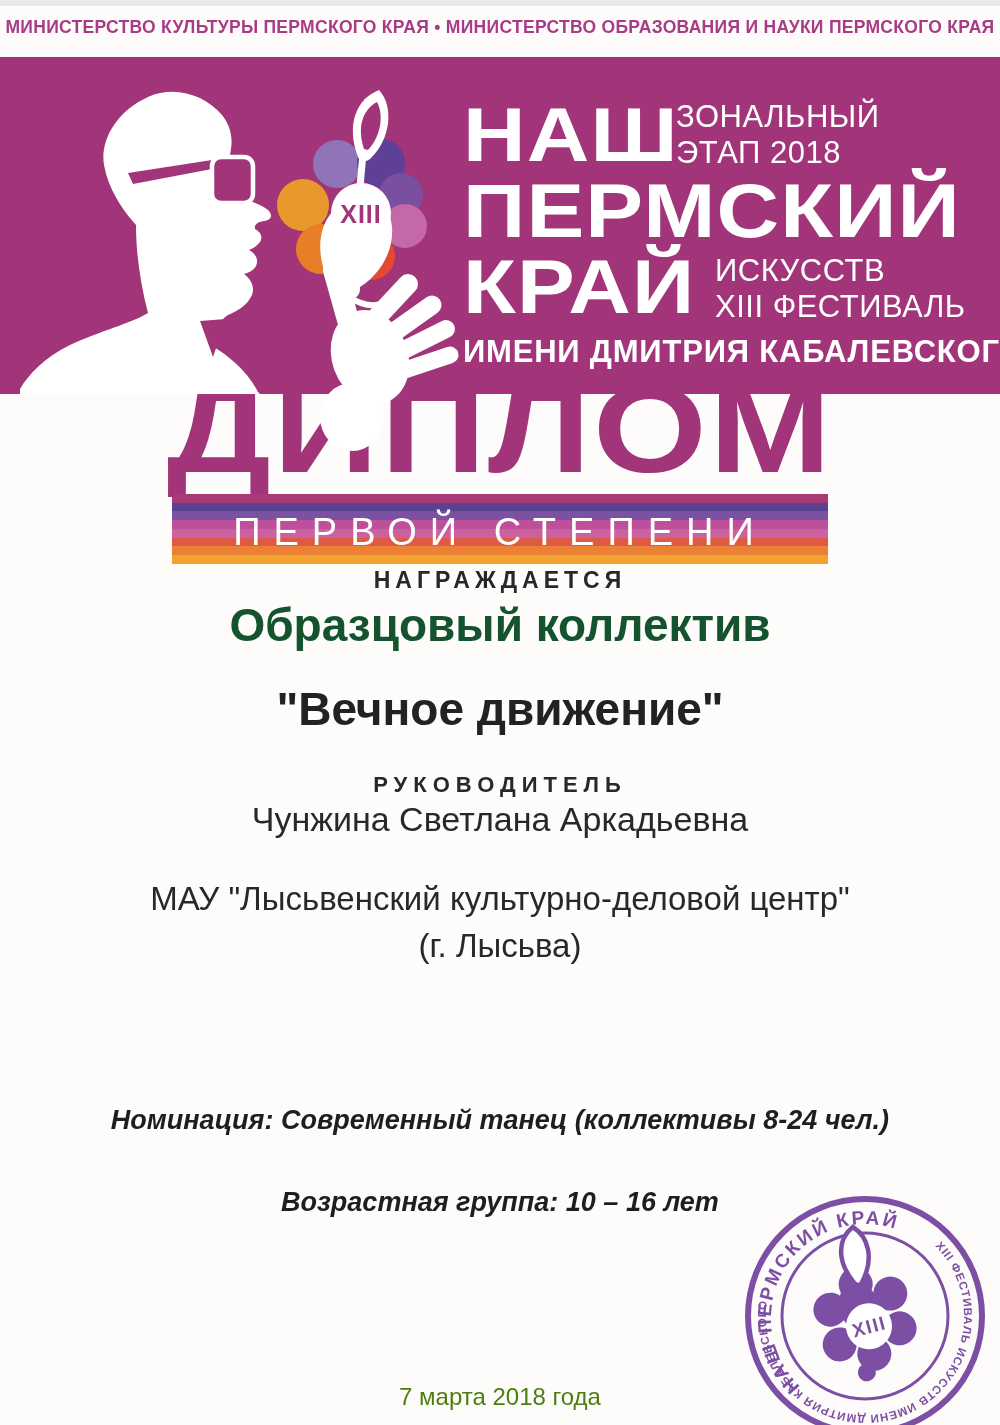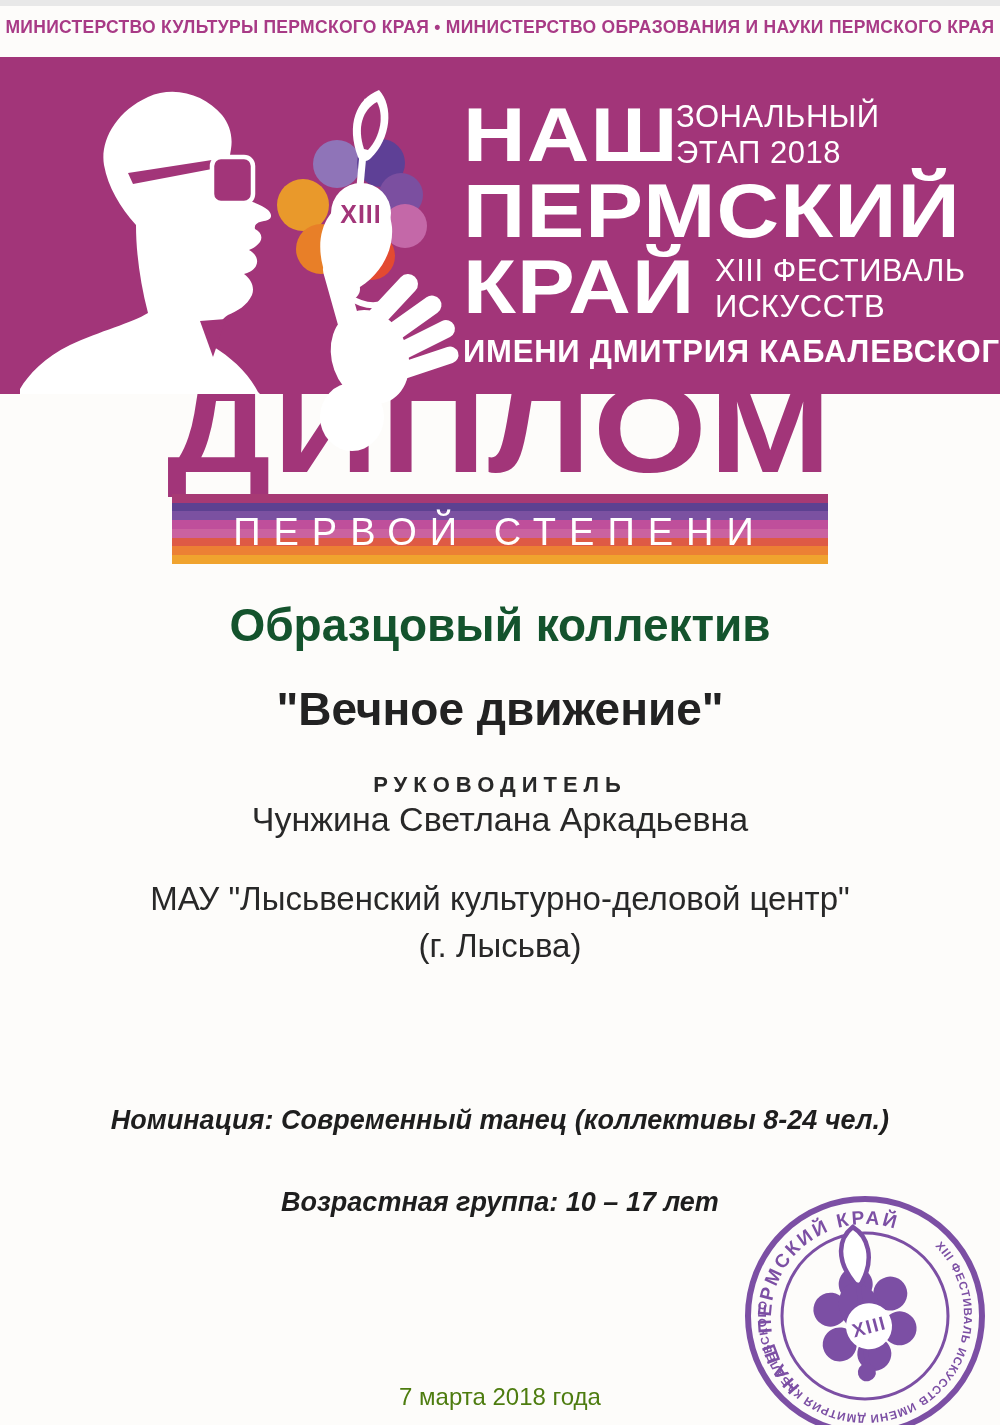--- a/index.html
+++ b/index.html
@@ -148,41 +148,42 @@
     <div class="bt">
       <div class="big">НАШ</div>
       <div class="big">ПЕРМСКИЙ</div>
       <div class="big">КРАЙ</div>
       <div class="named">ИМЕНИ ДМИТРИЯ КАБАЛЕВСКОГО</div>
       <div class="sub sub-stage">
         <div>ЗОНАЛЬНЫЙ</div>
         <div>ЭТАП 2018</div>
       </div>
       <div class="sub sub-fest">
+        <div>ИСКУССТВ</div>
         <div>XIII ФЕСТИВАЛЬ</div>
-        <div>ИСКУССТВ</div>
       </div>
     </div>
   </div>
 
   <div class="diplom">ДИПЛОМ</div>
 
   <div class="band">
     <div class="stripes" style="background: linear-gradient(rgb(167, 58, 116) 0%, rgb(167, 58, 116) 12.5%, rgb(93, 65, 145) 12.5%, rgb(93, 65, 145) 25%, rgb(123, 81, 161) 25%, rgb(123, 81, 161) 37.5%, rgb(191, 79, 155) 37.5%, rgb(191, 79, 155) 50%, rgb(202, 98, 160) 50%, rgb(202, 98, 160) 62.5%, rgb(222, 90, 69) 62.5%, rgb(222, 90, 69) 75%, rgb(236, 128, 52) 75%, rgb(236, 128, 52) 87.5%, rgb(240, 163, 46) 87.5%, rgb(240, 163, 46) 100%);"></div>
     <div class="degree">ПЕРВОЙ СТЕПЕНИ</div>
   </div>
 
+  <div class="cline awarded">НАГРАЖДАЕТСЯ</div>
   <div class="cline ctype">Образцовый коллектив</div>
   <div class="cline cname">"Вечное движение"</div>
   <div class="cline llabel">РУКОВОДИТЕЛЬ</div>
   <div class="cline lname">Чунжина Светлана Аркадьевна</div>
   <div class="cline org">МАУ "Лысьвенский культурно-деловой центр"</div>
   <div class="cline city">(г. Лысьва)</div>
   <div class="cline nomin">Номинация: Современный танец (коллективы 8-24 чел.)</div>
-  <div class="cline age">Возрастная группа: 10 – 17 лет</div>
+  <div class="cline age">Возрастная группа: 10 – 16 лет</div>
 
   <svg class="stamp" width="250" height="250" viewBox="0 0 250 250">
     <defs>
       <path id="arcBottomStart" d="M 125,221 A 94,94 0 1 1 125,33 A 94,94 0 1 1 125,221" fill="none"></path>
       <path id="arcTopStart" d="M 125,26 A 99,99 0 1 1 125,224 A 99,99 0 1 1 125,26" fill="none"></path>
     </defs>
     <circle cx="125" cy="125" r="117" fill="none" class="s-pur" stroke-width="6"></circle>
     <circle cx="125" cy="125" r="83" fill="none" class="s-pur" stroke-width="3"></circle>
     <text font-size="19" font-weight="700" letter-spacing="2.5">
       <textPath href="#arcBottomStart" startOffset="12%">НАШ ПЕРМСКИЙ КРАЙ</textPath>

